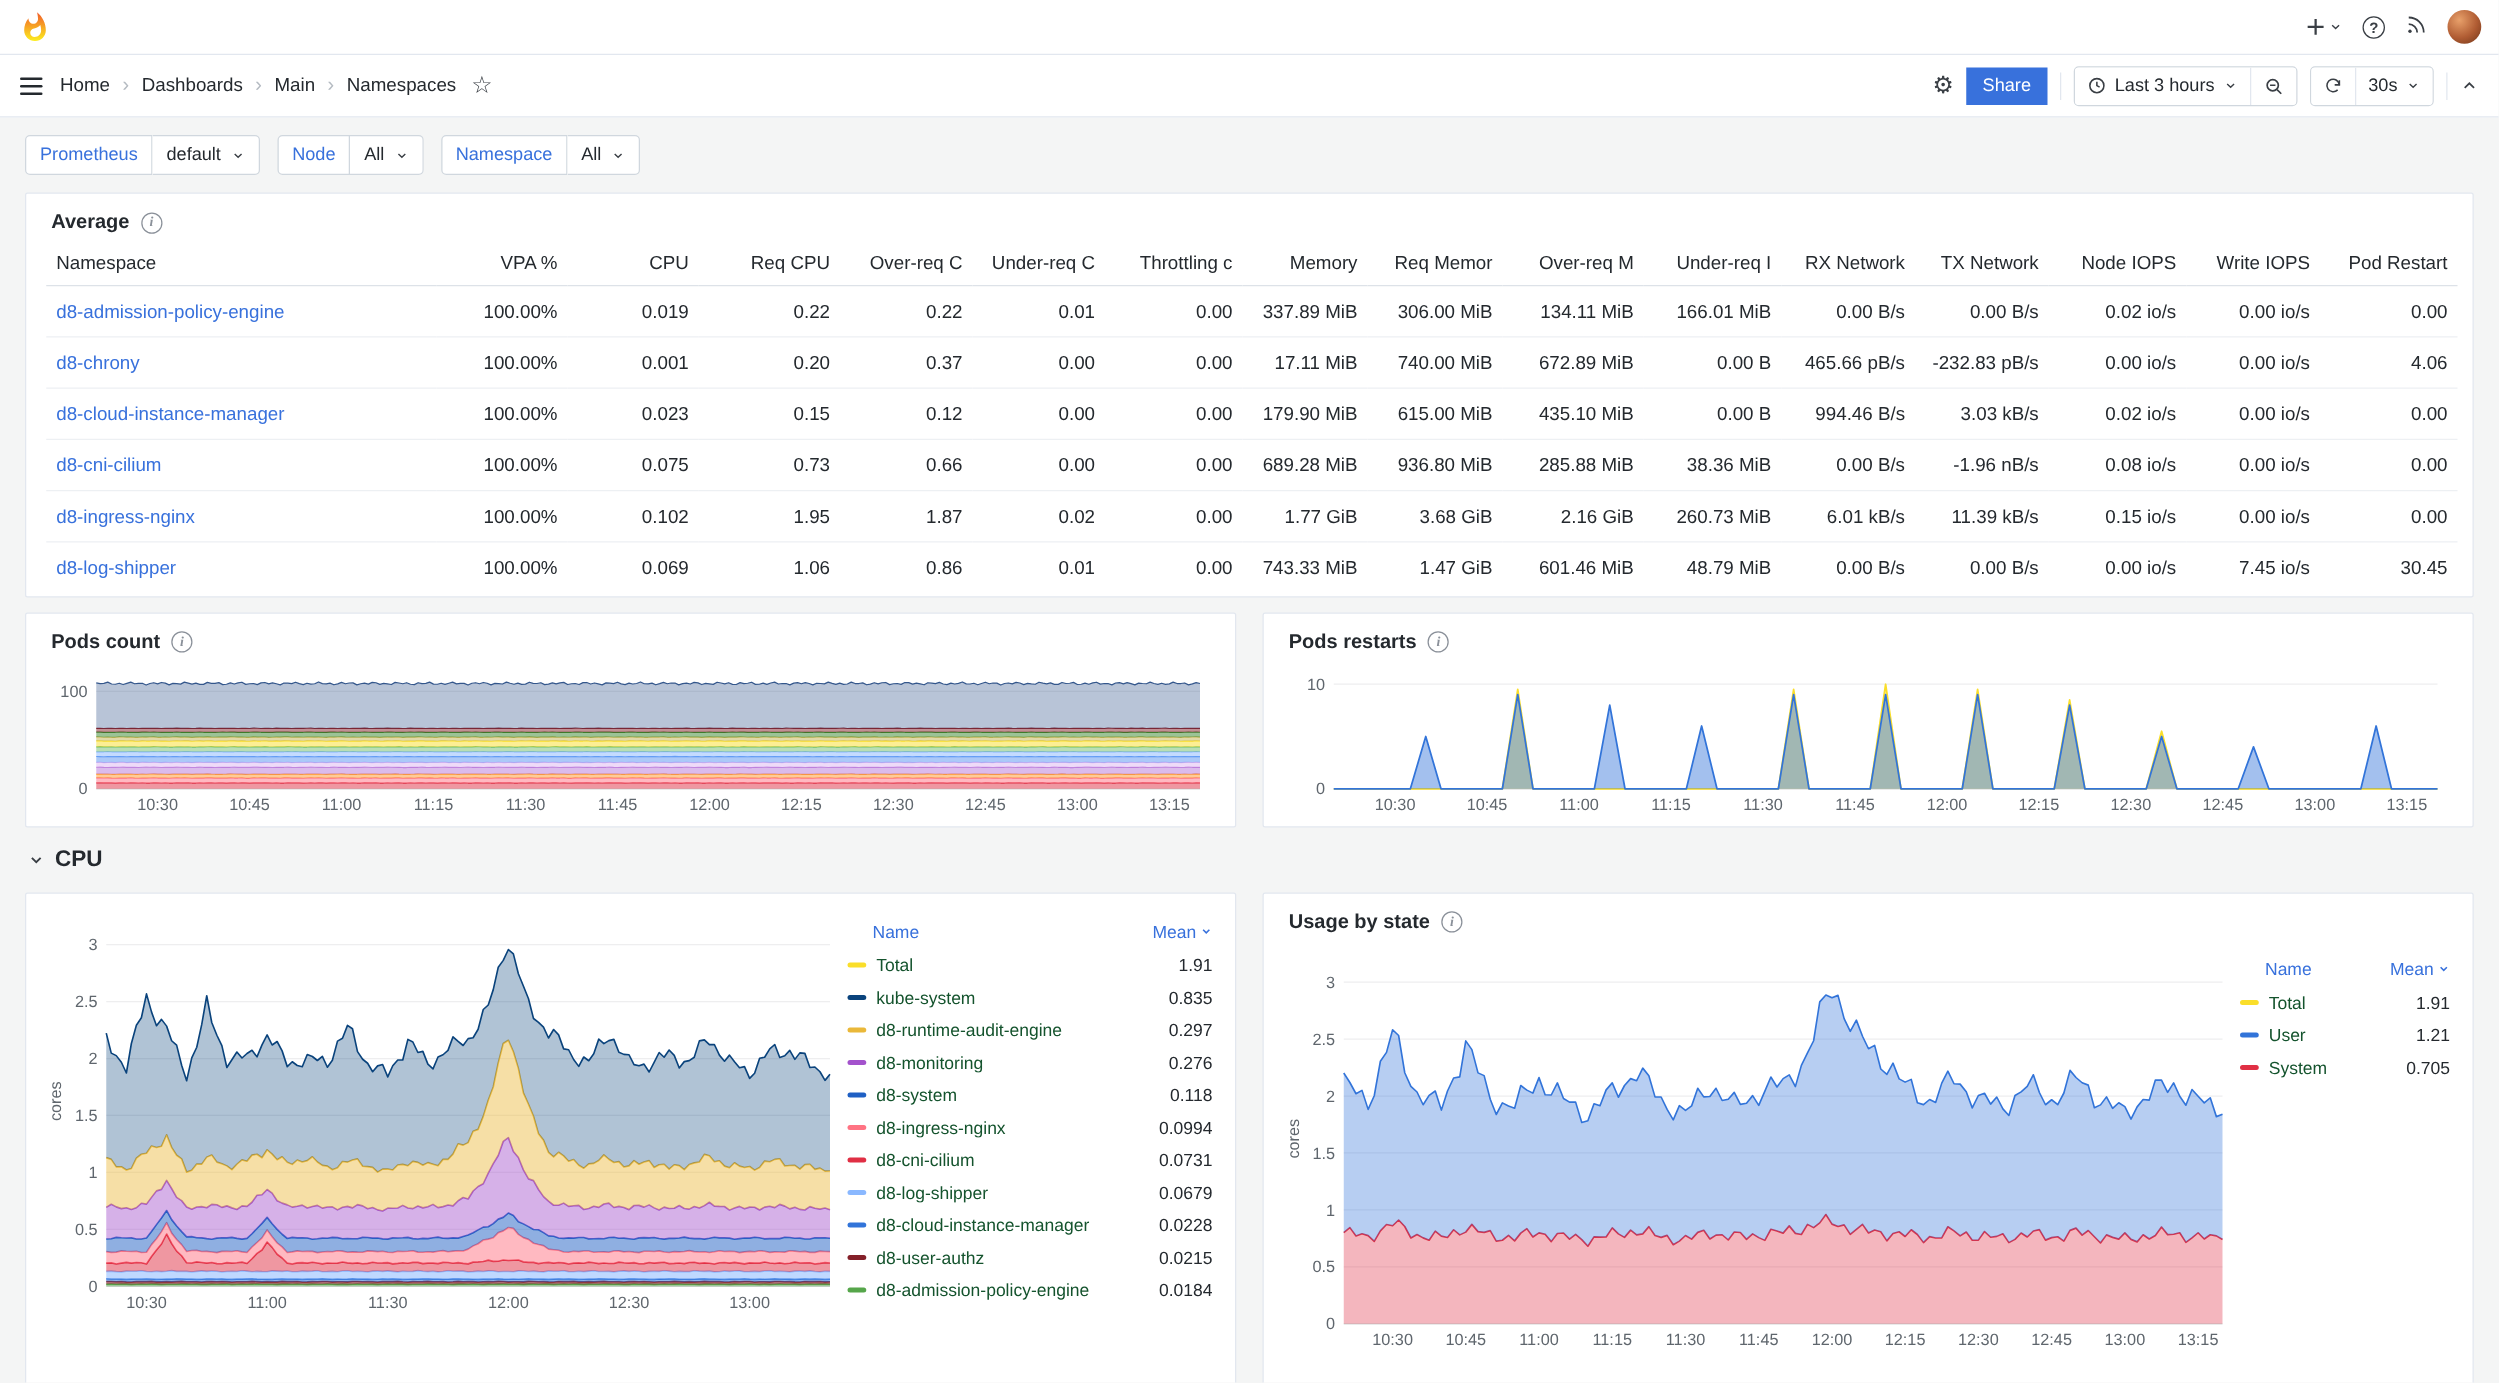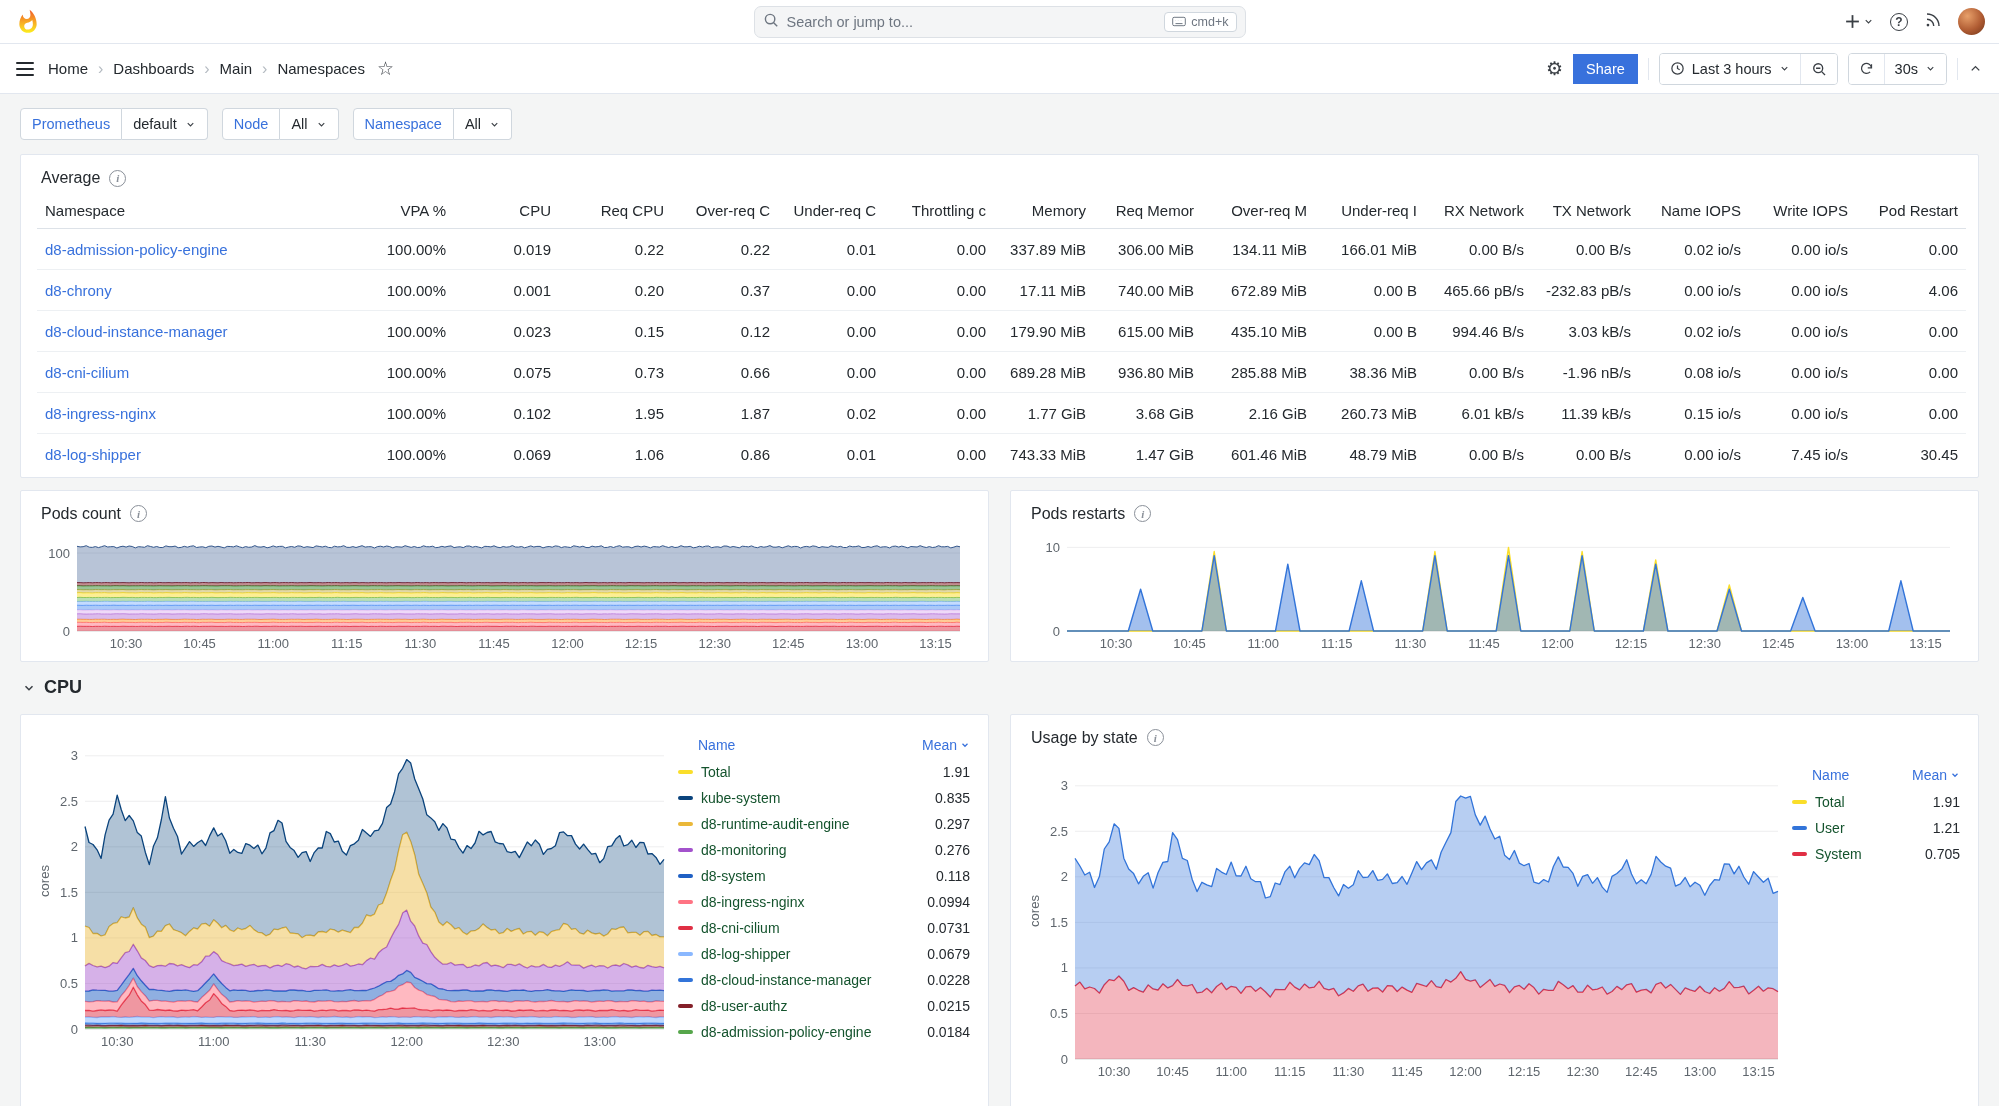--- a/index.html
+++ b/index.html
@@ -37,21 +37,21 @@
 
   
   .content { padding:0 20px; }
   .filters { margin-top:14px; display:flex; align-items:center; gap:14px; }
   .filter { display:flex; align-items:stretch; height:32px; }
   .f-label { display:flex; align-items:center; padding:0 11px; border:1px solid #D0D7DE; border-radius:4px 0 0 4px; background:#fff; color:#3871DC; font-size:14.5px; }
   .f-value { display:flex; align-items:center; gap:8px; padding:0 11px; border:1px solid #D0D7DE; border-left:none; border-radius:0 4px 4px 0; background:#fff; color:#24292E; font-size:14.5px; cursor:pointer; }
 
   .panel { background:#fff; border:1px solid #E2E7EF; border-radius:2px; }
   .p-head { display:flex; align-items:center; gap:9px; height:30px; padding:0 4px; }
-  .p-title { font-size:16px; font-weight:400; color:#24292E; cursor:pointer; }
+  .p-title { font-size:16px; font-weight:700; color:#24292E; cursor:pointer; }
   .info { width:17px; height:17px; border:1.4px solid #8A9099; border-radius:50%; color:#8A9099; font-size:11px; font-style:italic; font-weight:700; display:inline-flex; align-items:center; justify-content:center; cursor:pointer; font-family:"Liberation Serif", serif; }
 
   .panel-table { margin-top:14px; padding:8px 16px 2px; }
   table { width:100%; border-collapse:collapse; table-layout:fixed; }
   th { font-weight:500; font-size:15px; text-align:left; padding:9px 8px; border-bottom:1px solid #DDE2E8; white-space:nowrap; overflow:hidden; cursor:pointer; }
   td { font-size:15px; padding:0 8px; height:41px; border-bottom:1px solid #EDF0F3; white-space:nowrap; overflow:hidden; }
   tr:last-child td { border-bottom:none; }
   th.num, td.num { text-align:right; }
   .ns-link { color:#3871DC; text-decoration:none; cursor:pointer; }
 
@@ -86,39 +86,20 @@
       <defs>
           <linearGradient id="gflame" x1="0" y1="1" x2="0" y2="0">
         <stop offset="0" stop-color="#FCEE1F"></stop>
             <stop offset="1" stop-color="#F15B2A"></stop>
       </linearGradient>
         </defs>
       <path fill="url(#gflame)" d="M13.5.67s.74 2.65.74 4.8c0 2.06-1.35 3.73-3.41 3.73-2.07 0-3.63-1.67-3.63-3.73l.03-.36C5.21 7.51 4 10.62 4 14c0 4.42 3.58 8 8 8s8-3.58 8-8C20 8.61 17.41 3.8 13.5.67zM11.71 19c-1.78 0-3.22-1.4-3.22-3.14 0-1.62 1.05-2.76 2.81-3.12 1.77-.36 3.6-1.21 4.62-2.58.39 1.29.59 2.65.59 4.04 0 2.65-2.15 4.8-4.8 4.8z"></path>
     </svg>
   </div>
 
-  <div class="searchbox">
-    <span>
-      <svg width="16" height="16" viewBox="0 0 18 18" fill="none" stroke="#6E7681" stroke-width="1.6">
-        <circle cx="8" cy="8" r="5.3"></circle>
-          <line x1="12" y1="12" x2="16" y2="16"></line>
-      </svg>
-    </span>
-    <span class="ph">Search or jump to...</span>
-    <span class="kbd">
-      <svg width="14" height="11" viewBox="0 0 20 14" fill="none" stroke="#6E7681" stroke-width="1.4">
-        <rect x="1" y="1" width="18" height="12" rx="2"></rect>
-          <line x1="5" y1="10" x2="15" y2="10"></line>
-        <line x1="5" y1="5" x2="5" y2="5.2"></line>
-          <line x1="9" y1="5" x2="9" y2="5.2"></line>
-          <line x1="13" y1="5" x2="13" y2="5.2"></line>
-      </svg>
-      <span>cmd+k</span>
-    </span>
-  </div>
 
   <div class="top-right">
     <button class="icon-btn">
       <svg width="17" height="17" viewBox="0 0 16 16" stroke="#3A3F45" stroke-width="1.7">
           <line x1="8" y1="2" x2="8" y2="14"></line>
           <line x1="2" y1="8" x2="14" y2="8"></line>
         </svg>
       <svg width="11" height="11" viewBox="0 0 24 24" fill="none" class="chev" stroke-width="2.4">
           <polyline points="6 9 12 15 18 9"></polyline>
         </svg>
@@ -262,21 +243,21 @@
             <th class="num">Req CPU</th>
             <th class="num">Over-req C</th>
             <th class="num">Under-req C</th>
             <th class="num">Throttling c</th>
             <th class="num">Memory</th>
             <th class="num">Req Memor</th>
             <th class="num">Over-req M</th>
             <th class="num">Under-req I</th>
             <th class="num">RX Network</th>
             <th class="num">TX Network</th>
-            <th class="num">Name IOPS</th>
+            <th class="num">Node IOPS</th>
             <th class="num">Write IOPS</th>
             <th class="num">Pod Restart</th>
           </tr>
         </thead>
       <tbody>
           <tr>
             <td><a class="ns-link">d8-admission-policy-engine</a></td>
             <td class="num">100.00%</td>
             <td class="num">0.019</td>
             <td class="num">0.22</td>

